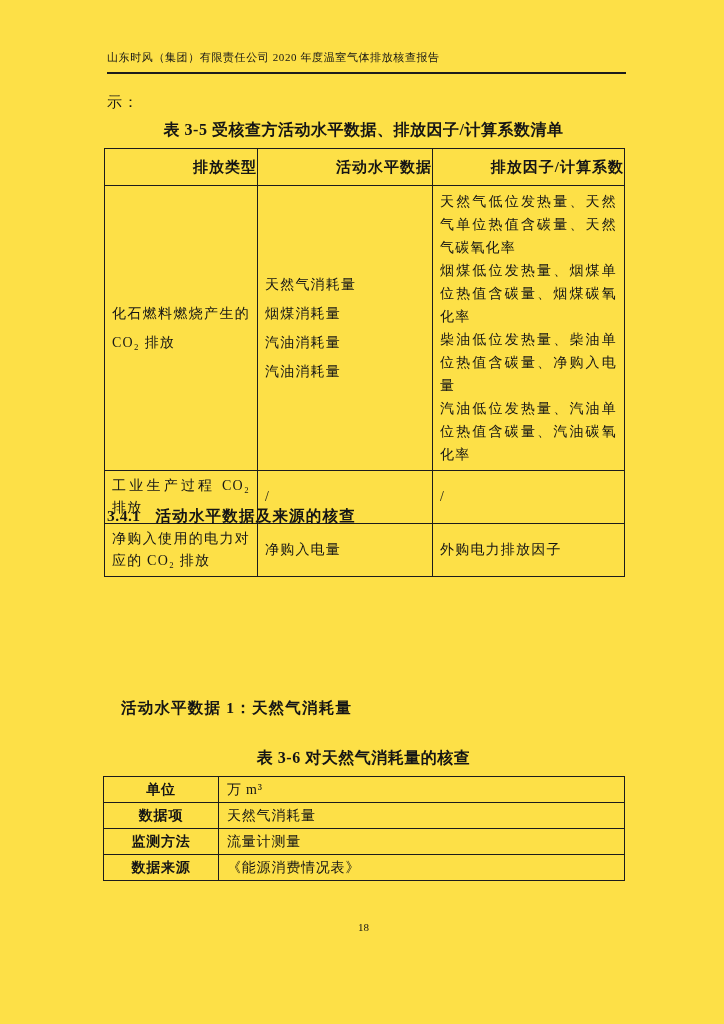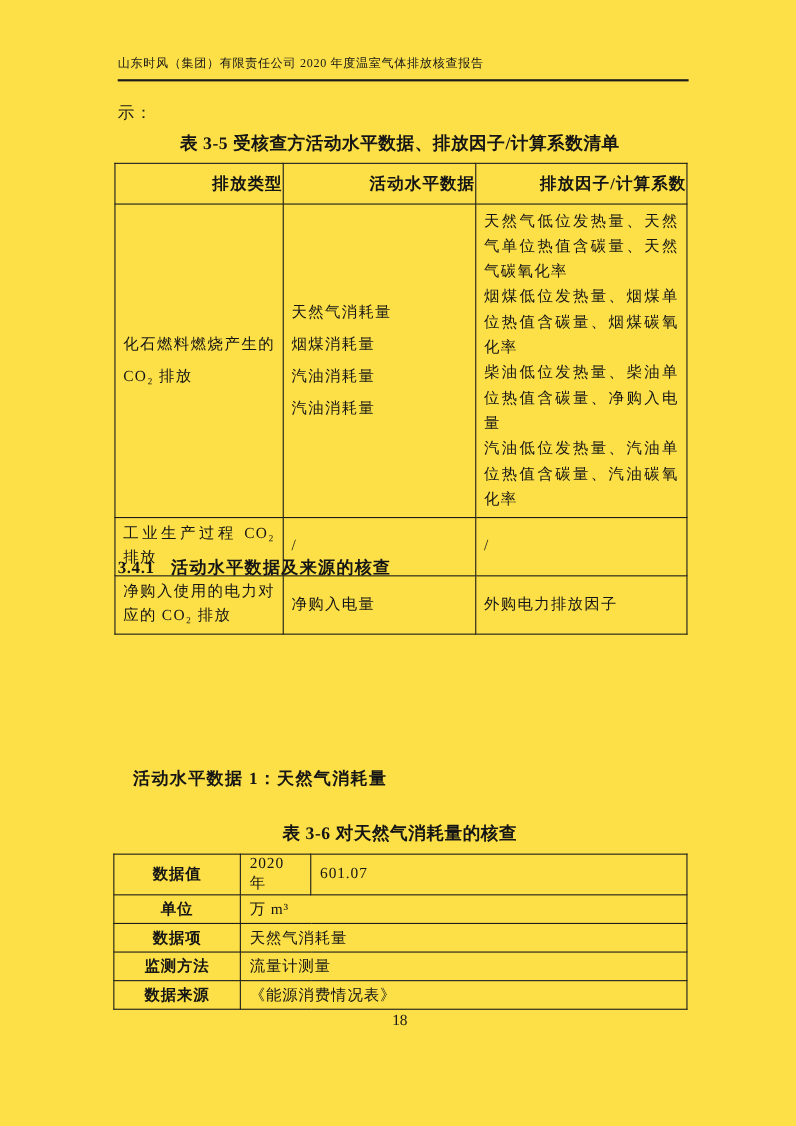--- a/index.html
+++ b/index.html
@@ -77,21 +77,21 @@
   
   #table36 { position:absolute; left:103px; top:776px; width:521px; }
   #table36 td {
     font-size:14px; height:26px; padding:1px 8px;
     vertical-align:middle; letter-spacing:0.8px;
   }
   .t36-label { font-weight:bold; text-align:center; letter-spacing:1.5px; }
 
   .page-number {
     position:absolute; left:103px; top:921px; width:521px;
-    text-align:center; font-size:14px;
+    text-align:center; font-size:11px;
   }
 </style>
 </head>
 <body>
 
 <div class="page">
 
   <div class="doc-header">山东时风（集团）有限责任公司 2020 年度温室气体排放核查报告</div>
 
   <div class="intro">示：</div>
@@ -147,25 +147,20 @@
 
   <div class="t-title" id="t36-title">表 3-6  对天然气消耗量的核查</div>
 
   <table id="table36">
     <colgroup>
         <col style="width:115px">
         <col style="width:64px">
         <col style="width:342px">
       </colgroup>
     <tbody>
-        <tr>
-      <td class="t36-label">数据值</td>
-      <td>2020 年</td>
-      <td>601.07</td>
-    </tr>
     <tr>
       <td class="t36-label">单位</td>
       <td colspan="2">万 m³</td>
     </tr>
     <tr>
       <td class="t36-label">数据项</td>
       <td colspan="2">天然气消耗量</td>
     </tr>
     <tr>
       <td class="t36-label">监测方法</td>

